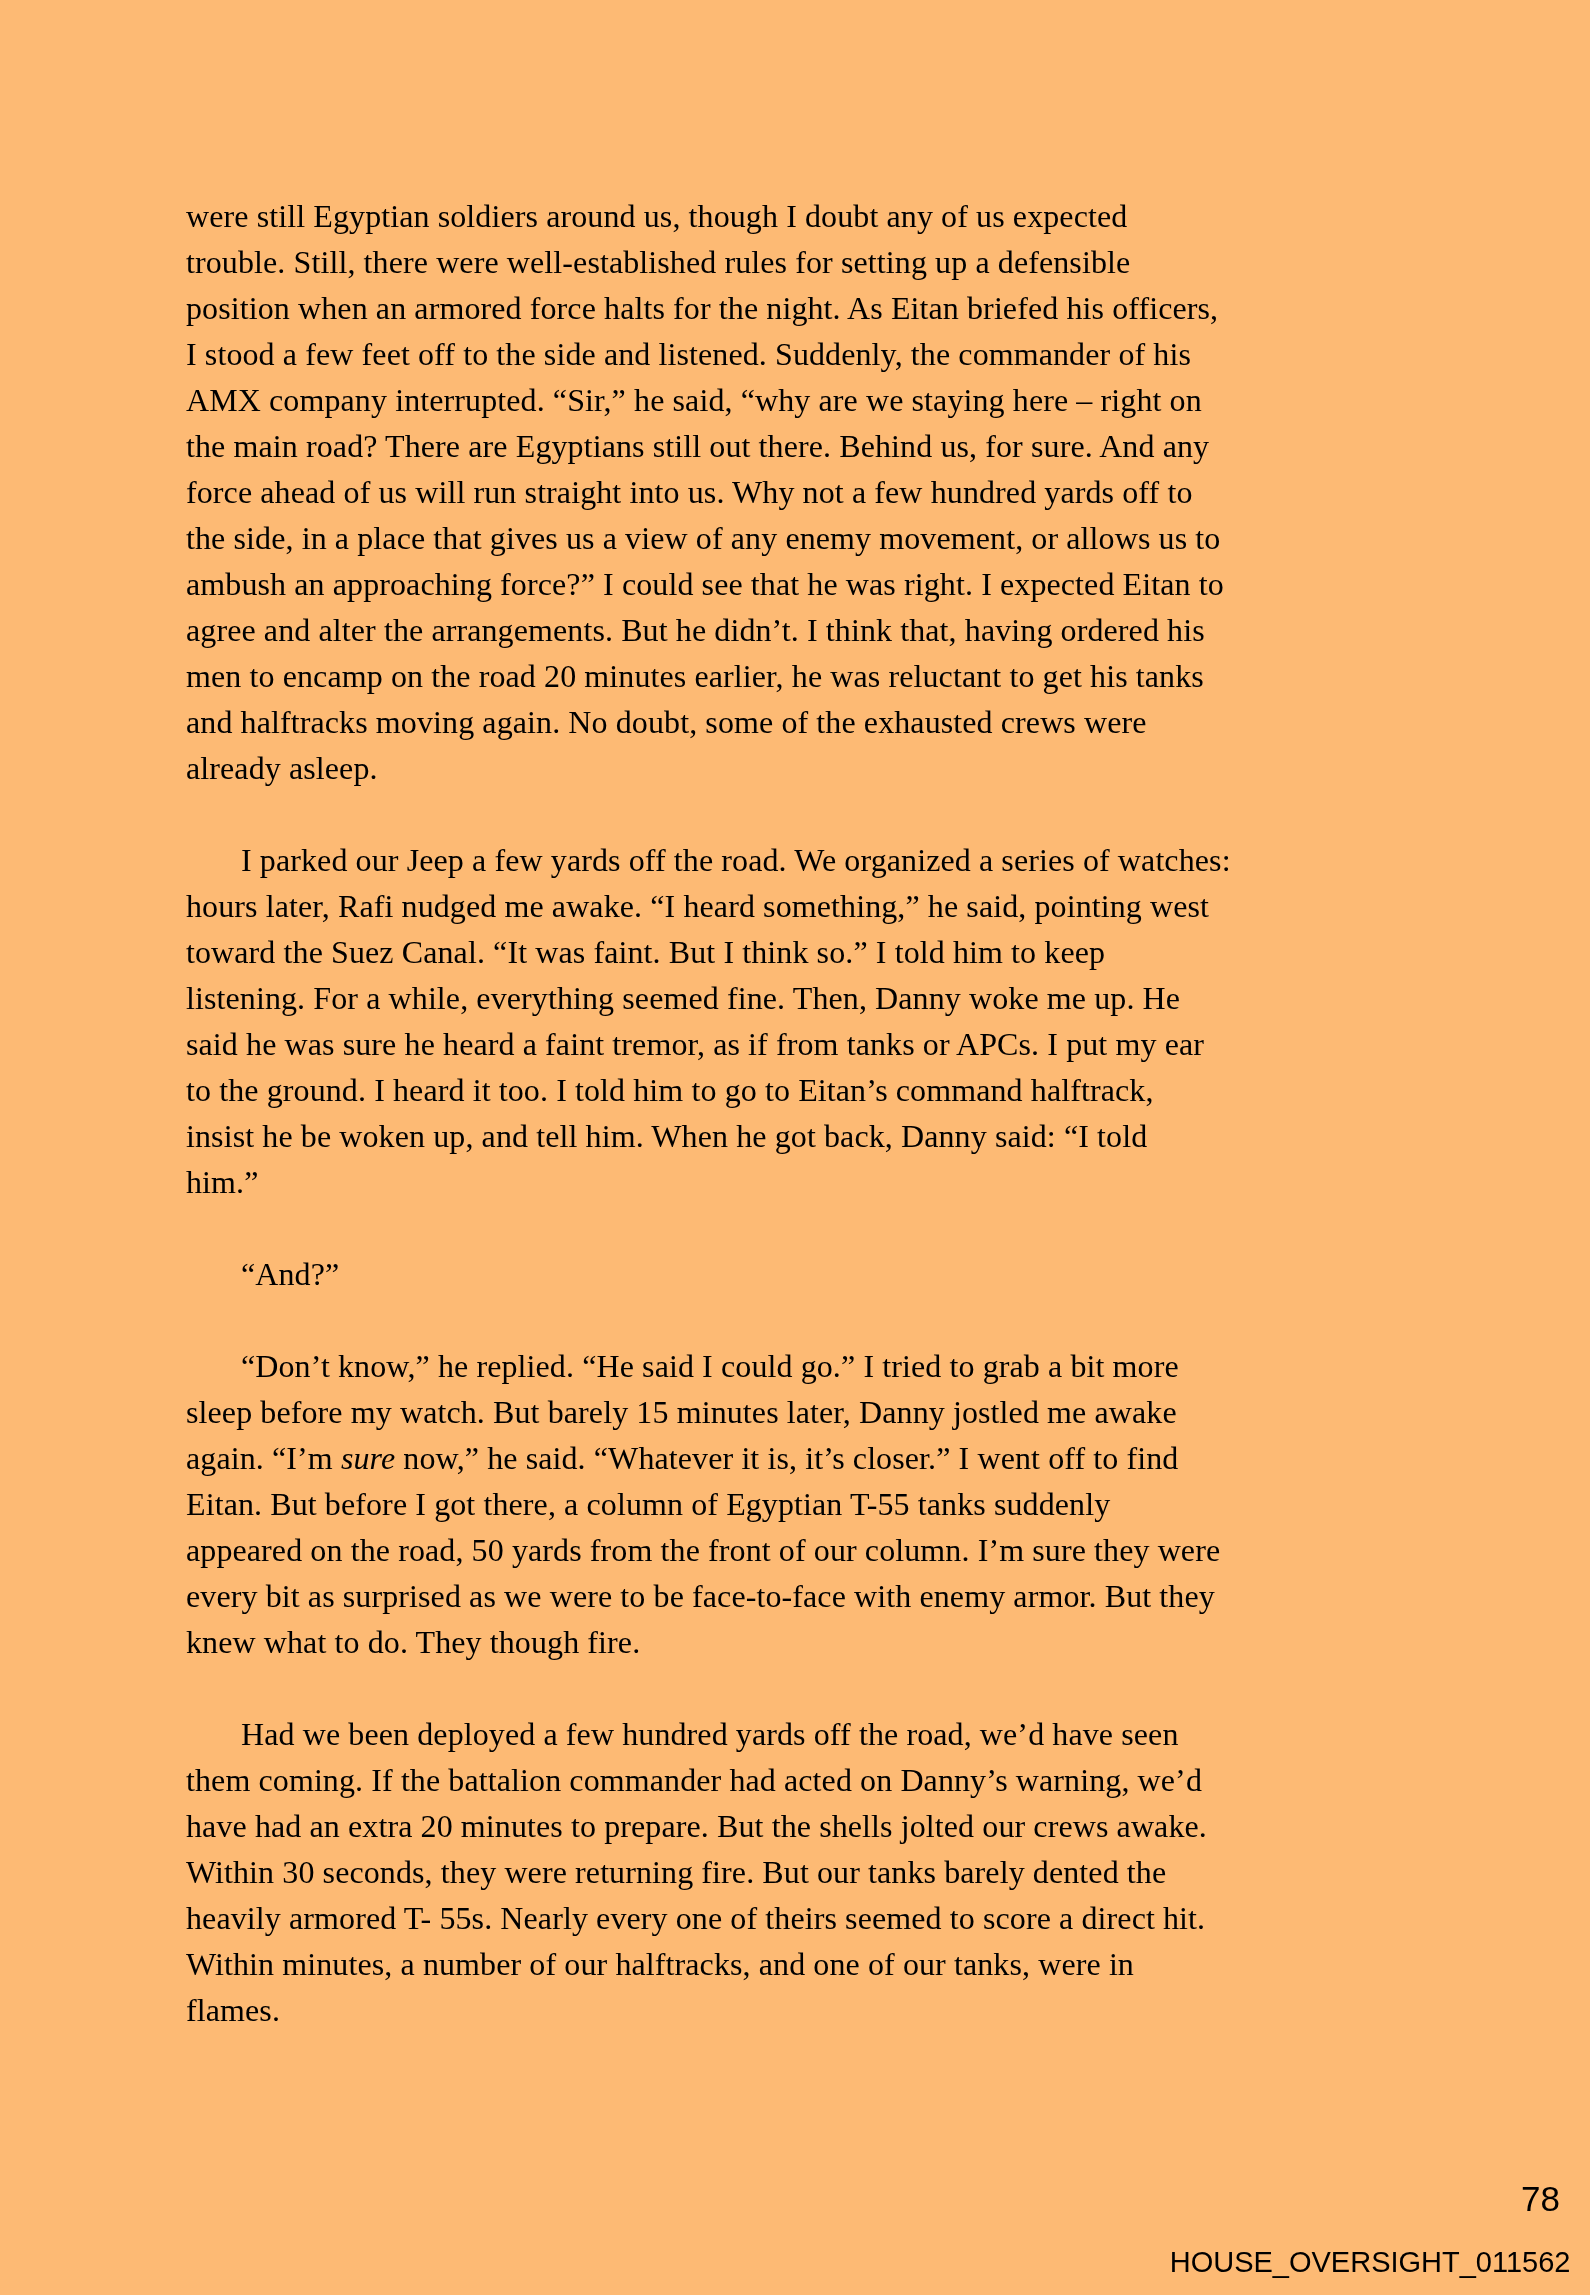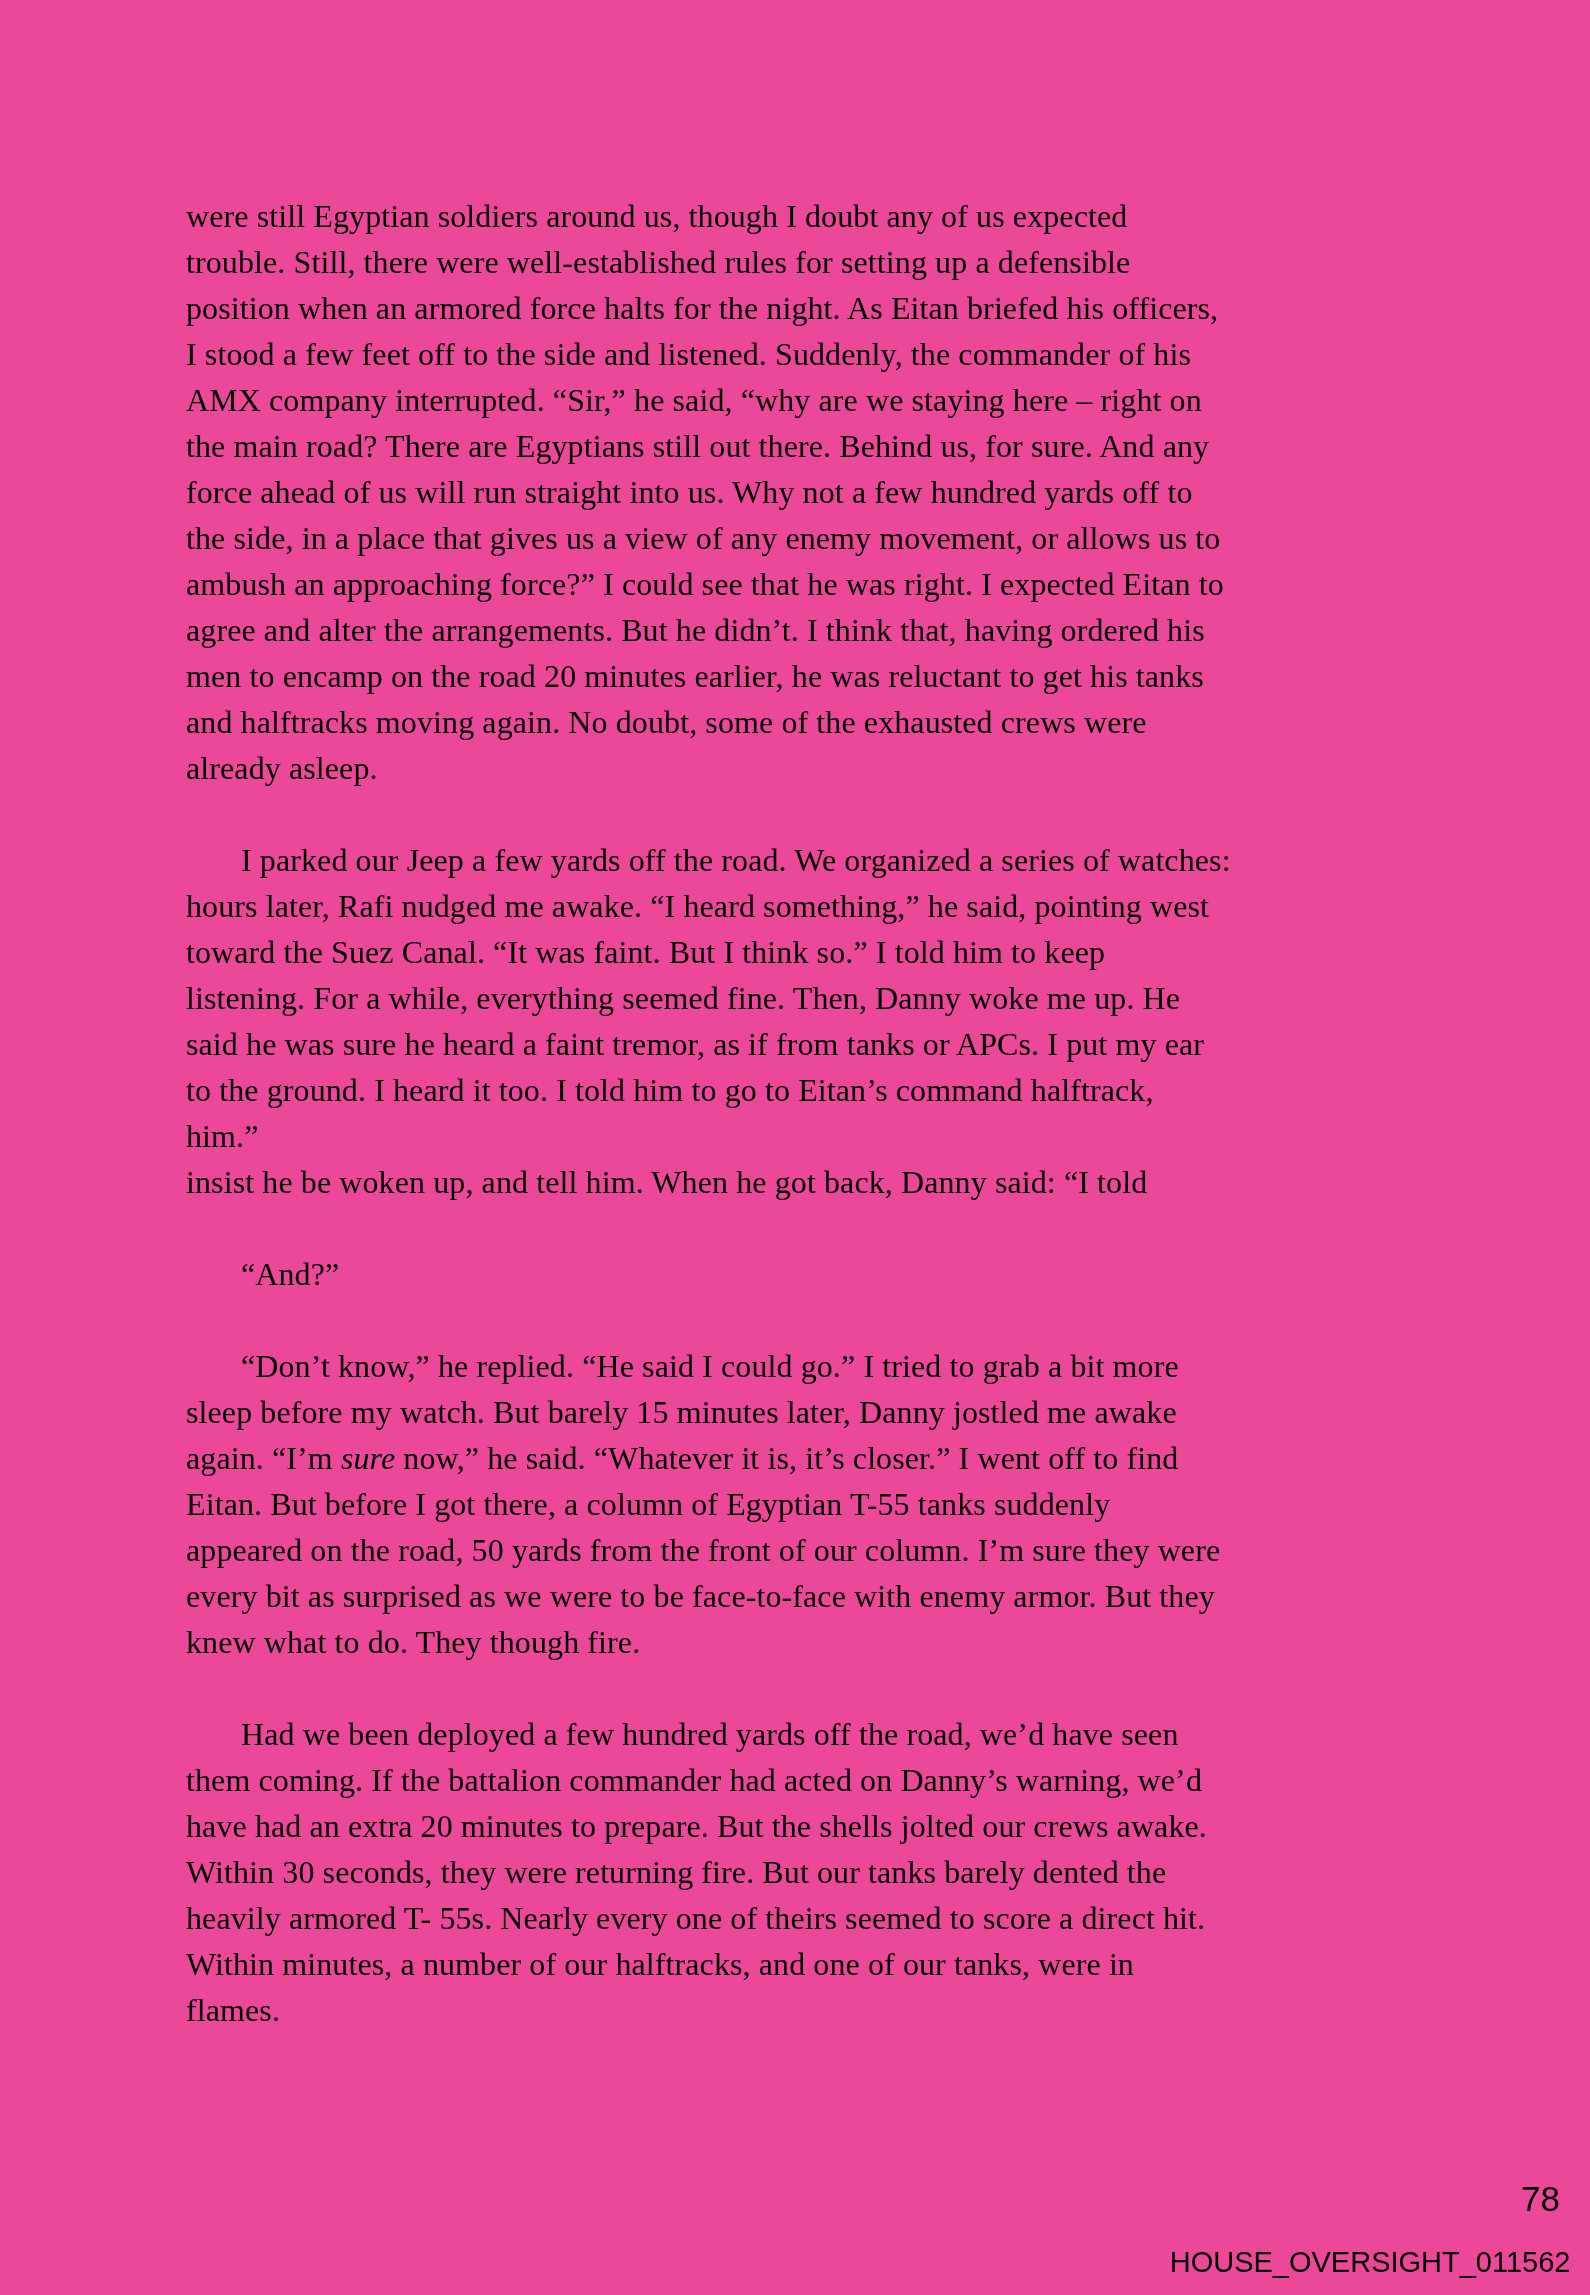--- a/index.html
+++ b/index.html
@@ -10,21 +10,21 @@
   body {
     width: 1591px;
     height: 2295px;
     position: relative;
     font-family: "Liberation Serif", "DejaVu Serif", serif;
     color: #000000;
   }
   .page {
     position: absolute;
     inset: 0;
-    background: #ec4899;
+    background: #fdba74;
   }
   .text-block {
     position: absolute;
     left: 186px;
     top: 193px;
     width: 1219px;
     font-size: 32px;
     line-height: 46px;
     letter-spacing: 0.1px;
   }
@@ -80,22 +80,22 @@
         <div class="line"><span>and halftracks moving again. No doubt, some of the exhausted crews were</span></div>
         <div class="line"><span>already asleep.</span></div>
       </div>
       <div class="paragraph indent">
         <div class="line"><span>I parked our Jeep a few yards off the road. We organized a series of watches:</span></div>
         <div class="line"><span>hours later, Rafi nudged me awake. “I heard something,” he said, pointing west</span></div>
         <div class="line"><span>toward the Suez Canal. “It was faint. But I think so.” I told him to keep</span></div>
         <div class="line"><span>listening. For a while, everything seemed fine. Then, Danny woke me up. He</span></div>
         <div class="line"><span>said he was sure he heard a faint tremor, as if from tanks or APCs. I put my ear</span></div>
         <div class="line"><span>to the ground. I heard it too. I told him to go to Eitan’s command halftrack,</span></div>
+        <div class="line"><span>insist he be woken up, and tell him. When he got back, Danny said: “I told</span></div>
         <div class="line"><span>him.”</span></div>
-        <div class="line"><span>insist he be woken up, and tell him. When he got back, Danny said: “I told</span></div>
       </div>
       <div class="paragraph indent">
         <div class="line"><span>“And?”</span></div>
       </div>
       <div class="paragraph indent">
         <div class="line"><span>“Don’t know,” he replied. “He said I could go.” I tried to grab a bit more</span></div>
         <div class="line"><span>sleep before my watch. But barely 15 minutes later, Danny jostled me awake</span></div>
         <div class="line"><span>again. “I’m </span><em>sure</em><span> now,” he said. “Whatever it is, it’s closer.” I went off to find</span></div>
         <div class="line"><span>Eitan. But before I got there, a column of Egyptian T-55 tanks suddenly</span></div>
         <div class="line"><span>appeared on the road, 50 yards from the front of our column. I’m sure they were</span></div>

